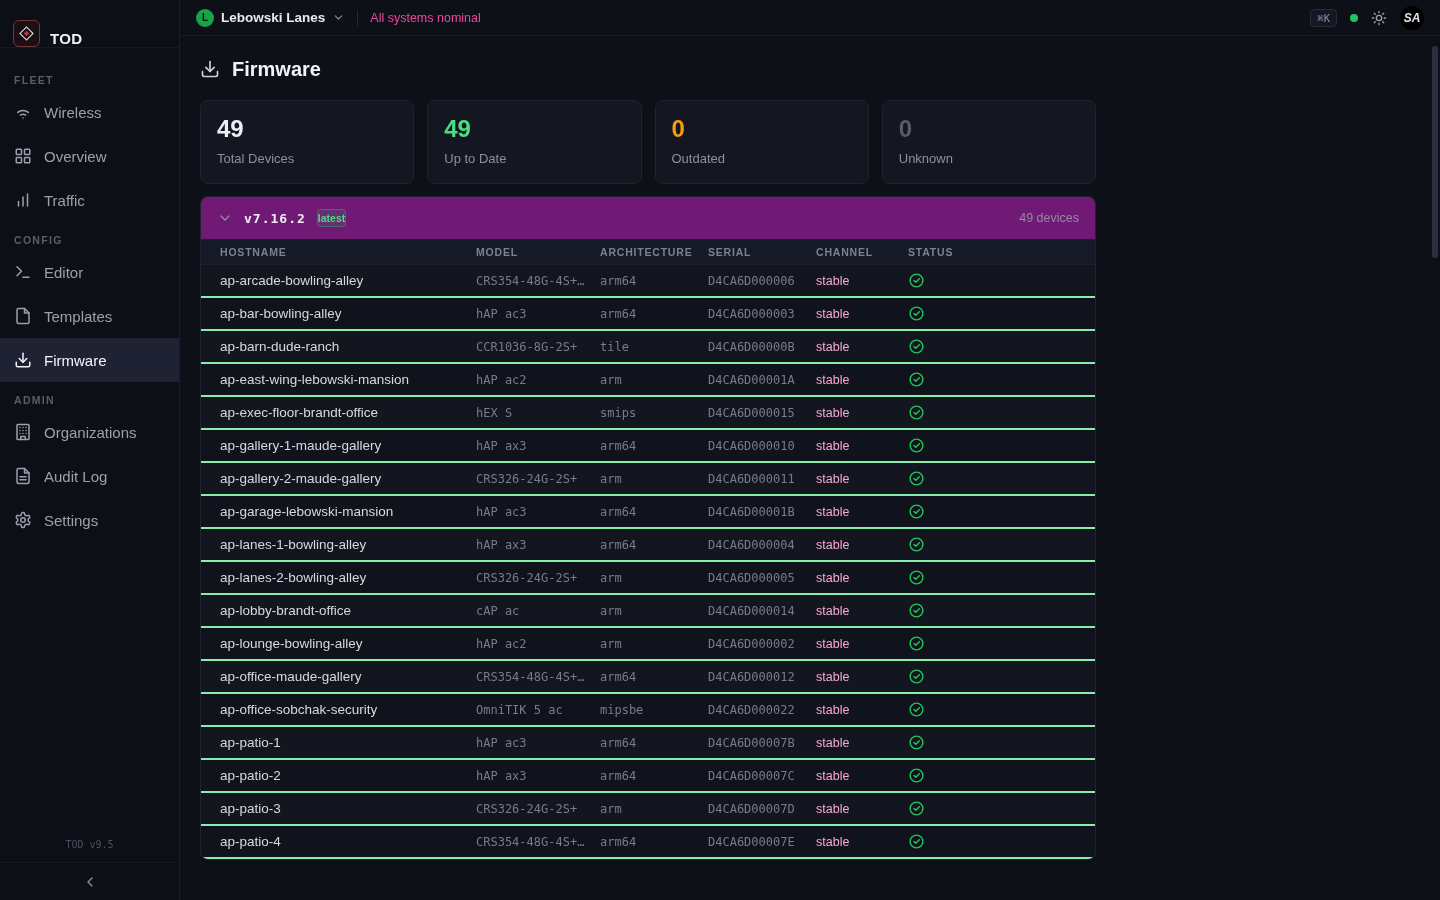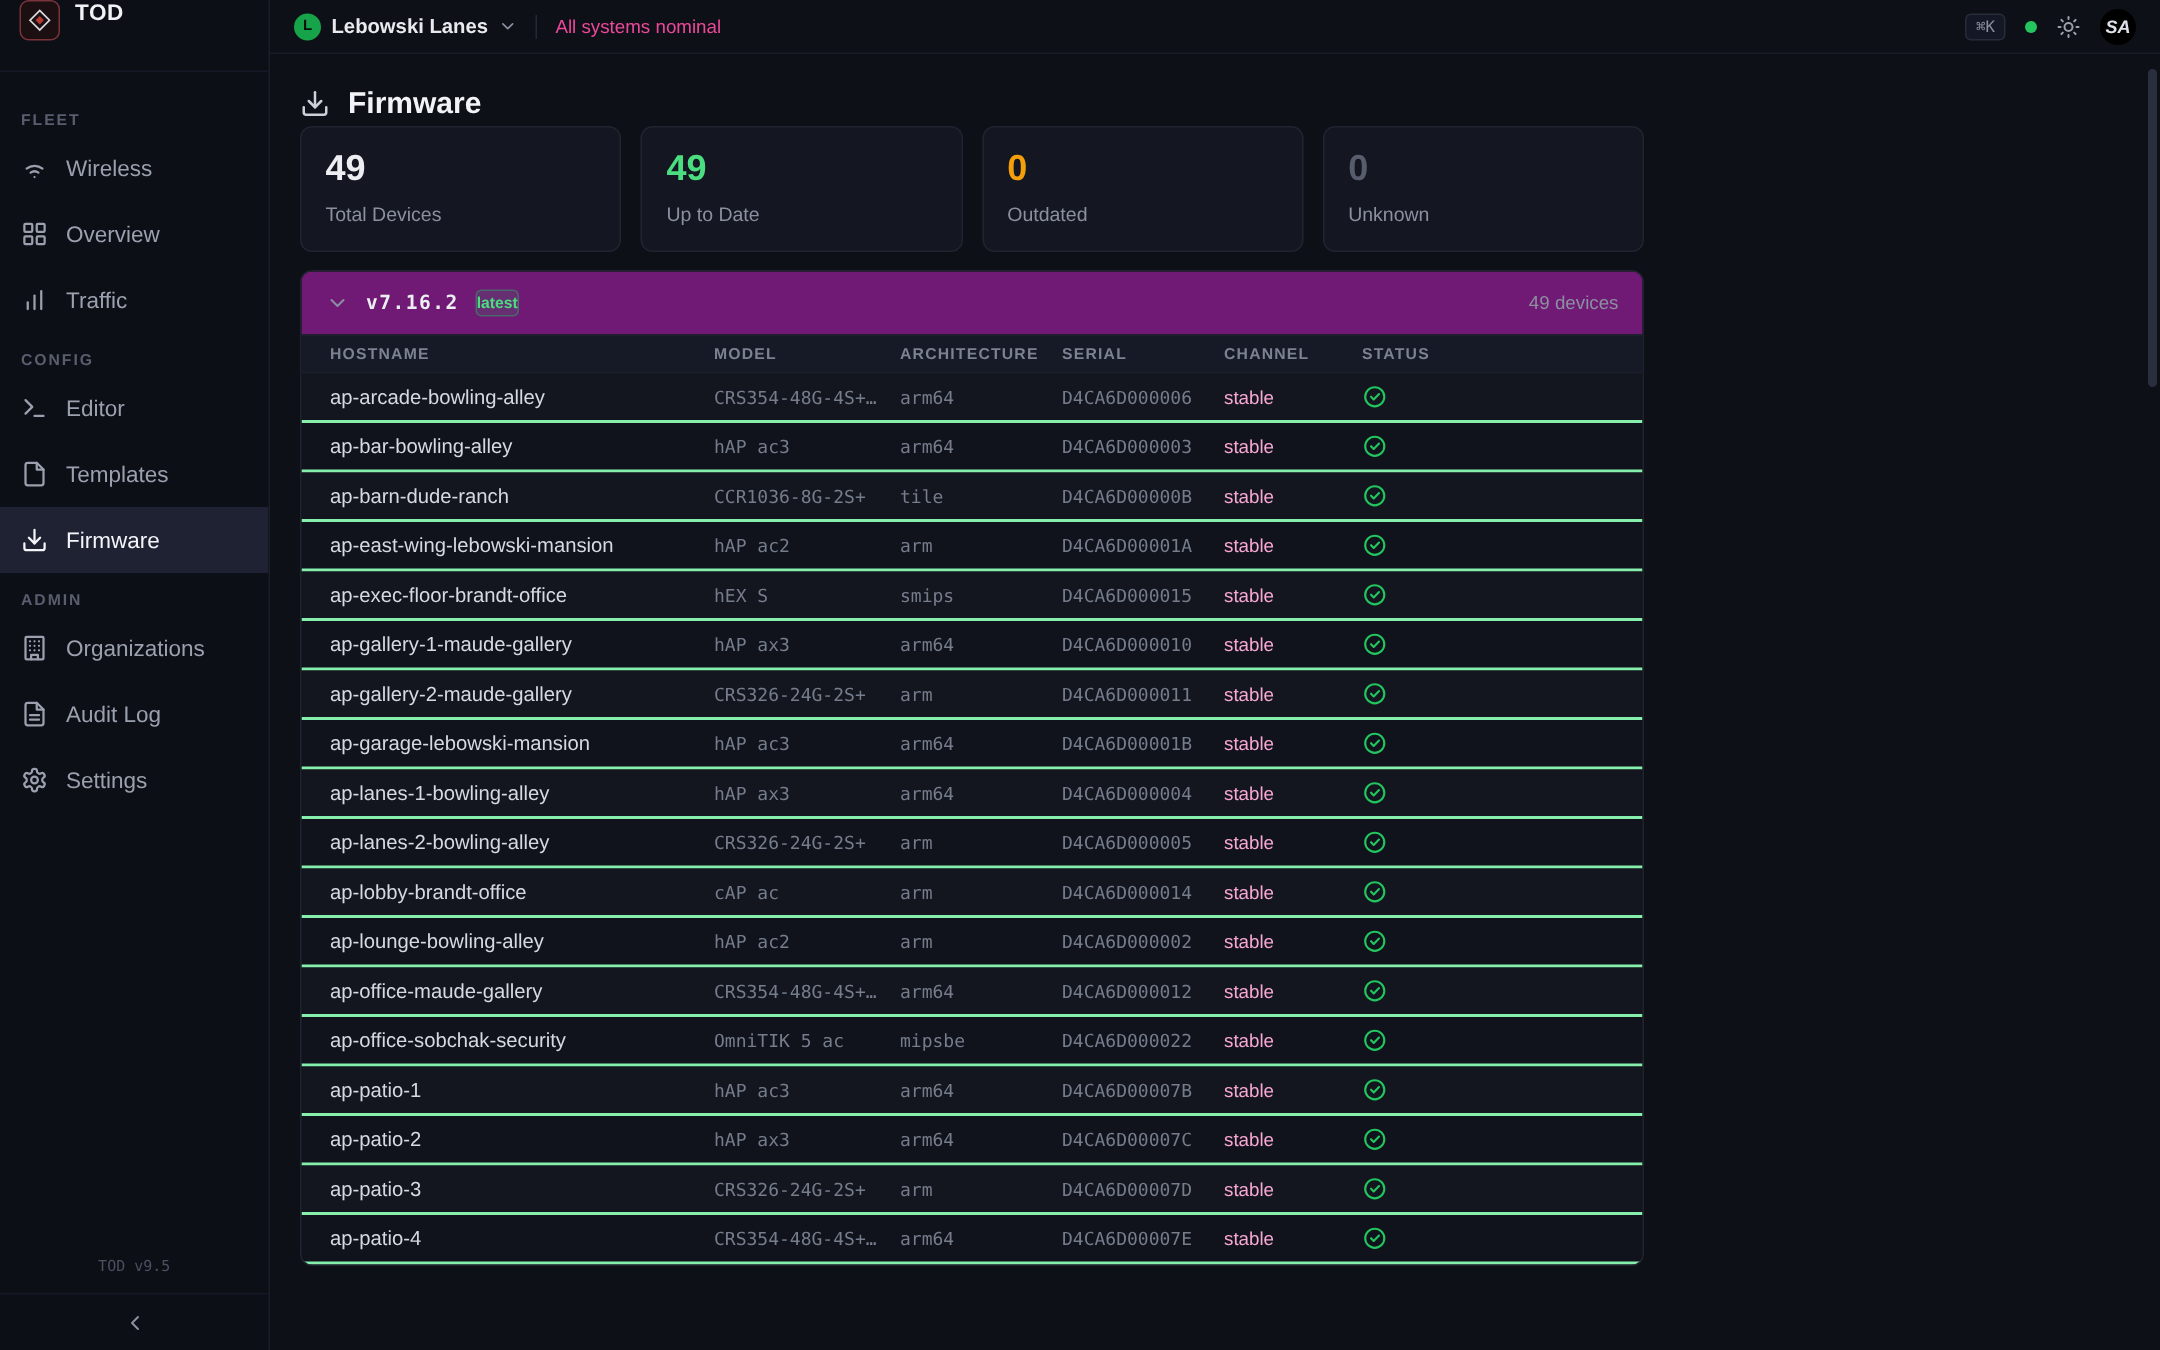--- a/index.html
+++ b/index.html
@@ -11,21 +11,21 @@
   }
   .mono { font-family:"DejaVu Sans Mono", monospace; }
 
   
   .sidebar {
     width:180px; height:900px; flex-shrink:0;
     background:#0d0f16; border-right:1px solid #1a1d28;
     display:flex; flex-direction:column;
   }
   .sidebar-header {
-    height:48px; display:flex; align-items:flex-start; gap:10px;
+    height:48px; display:flex; align-items:flex-end; gap:10px;
     padding:0 13px; border-bottom:1px solid #161927;
   }
   .logo-box {
     width:27px; height:27px; border-radius:6px;
     background:#1c0f11; border:1px solid #79343a;
     display:flex; align-items:center; justify-content:center; flex-shrink:0;
   }
   .logo-box svg { width:17px; height:17px; }
   .app-name { font-weight:700; font-size:15px; letter-spacing:.4px; color:#f1f2f5; }
   .nav { flex:1; padding-top:14px; overflow:hidden; }
@@ -84,21 +84,21 @@
     display:flex; align-items:center; justify-content:center;
     font-size:12px; font-weight:700; cursor:pointer;font-style:italic;
   }
 
   .content { padding:18px 0 0 20px; overflow:hidden; }
   .content-inner { width:896px; }
   .page-header { display:flex; align-items:center; gap:12px; height:30px; }
   .page-header svg { width:20px; height:20px; color:#cdd0d8; }
   .page-title { font-size:20px; font-weight:600; color:#f2f3f6; }
 
-  .stats-row { display:grid; grid-template-columns:repeat(4, 1fr); gap:13px; }
+  .stats-row { display:grid; grid-template-columns:repeat(4, 1fr); gap:13px; margin-top:16px; }
   .stat-card {
     height:84px; background:#141722; border:1px solid #20242f;
     border-radius:8px; padding:14px 16px;
   }
   .stat-value { font-size:24px; font-weight:700; line-height:1.2; }
   .stat-label { font-size:13px; color:#8b90a0; margin-top:7px; }
 
   .groups-heading { margin-top:20px; font-size:15px; color:#c3c7d1; height:20px; }
 
   .group-panel {

